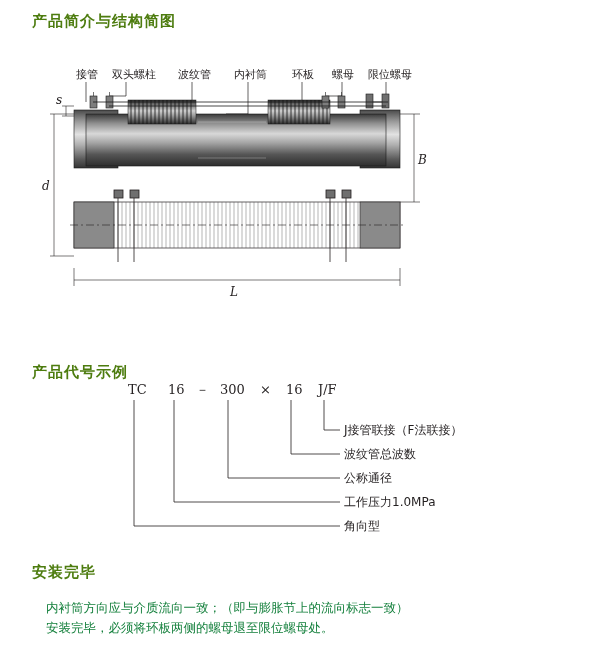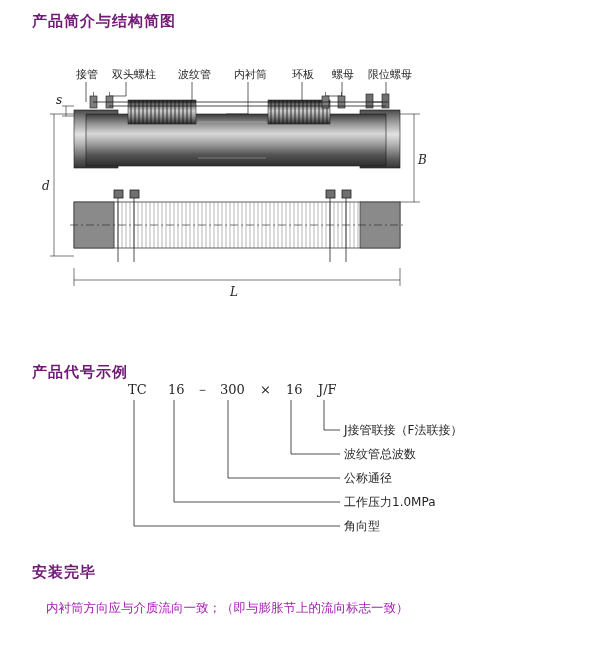--- a/index.html
+++ b/index.html
@@ -8,21 +8,21 @@
     background:#ffffff;
     font-family:"DejaVu Sans","Liberation Sans",sans-serif;
     color:#231f20;
     position:relative;
     overflow:hidden;
   }
   .section-title{
     position:absolute;
     font-size:15px;
     font-weight:bold;
-    color:#701a75;
+    color:#4d7c0f;
     letter-spacing:1px;
     white-space:nowrap;
   }
   #title-1{left:32px;top:12px;}
   #title-2{left:32px;top:355px;margin-top:8px;}
   #title-3{left:32px;top:563px;}
 
   
   #diagram{
     position:absolute;left:30px;top:62px;width:540px;height:240px;
@@ -34,21 +34,21 @@
   
   #codebox{
     position:absolute;left:28px;top:378px;width:540px;height:165px;
   }
   .code-txt{font-size:13px;font-family:"DejaVu Serif","Liberation Serif",serif;fill:#231f20;}
   .desc-txt{font-size:12px;font-family:"DejaVu Sans","Liberation Sans",sans-serif;fill:#231f20;}
 
   
   #notes{
     position:absolute;left:46px;top:598px;width:520px;
-    font-size:12.5px;line-height:20px;color:#a21caf;
+    font-size:12.5px;line-height:20px;color:#15803d;
   }
   #notes div{white-space:nowrap;}
 </style>
 </head>
 <body>
 
 <div class="section-title" id="title-1">产品简介与结构简图</div>
 
 <div id="diagram">
 <svg width="540" height="240" viewBox="0 0 540 240" xmlns="http://www.w3.org/2000/svg">
@@ -330,13 +330,14 @@
   <text class="desc-txt" x="316" y="104">公称通径</text>
   <text class="desc-txt" x="316" y="128">工作压力1.0MPa</text>
   <text class="desc-txt" x="316" y="152">角向型</text>
 </svg>
 </div>
 
 <div class="section-title" id="title-3">安装完毕</div>
 
 <div id="notes">
   <div>内衬筒方向应与介质流向一致；（即与膨胀节上的流向标志一致）</div>
+  <div>安装完毕，必须将环板两侧的螺母退至限位螺母处。</div>
 </div>
 
 </body></html>

